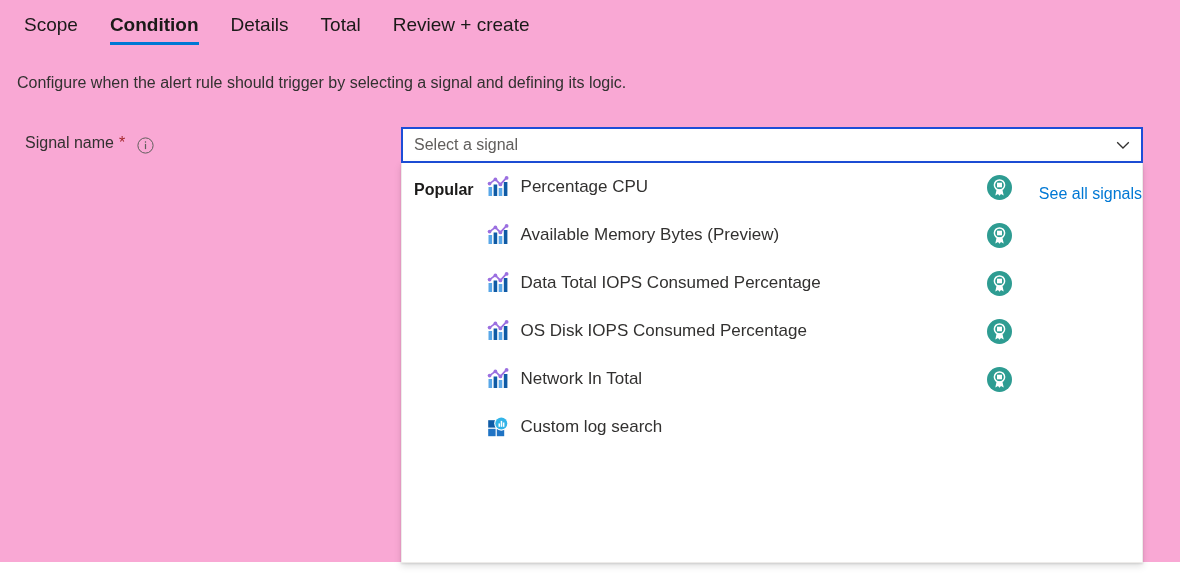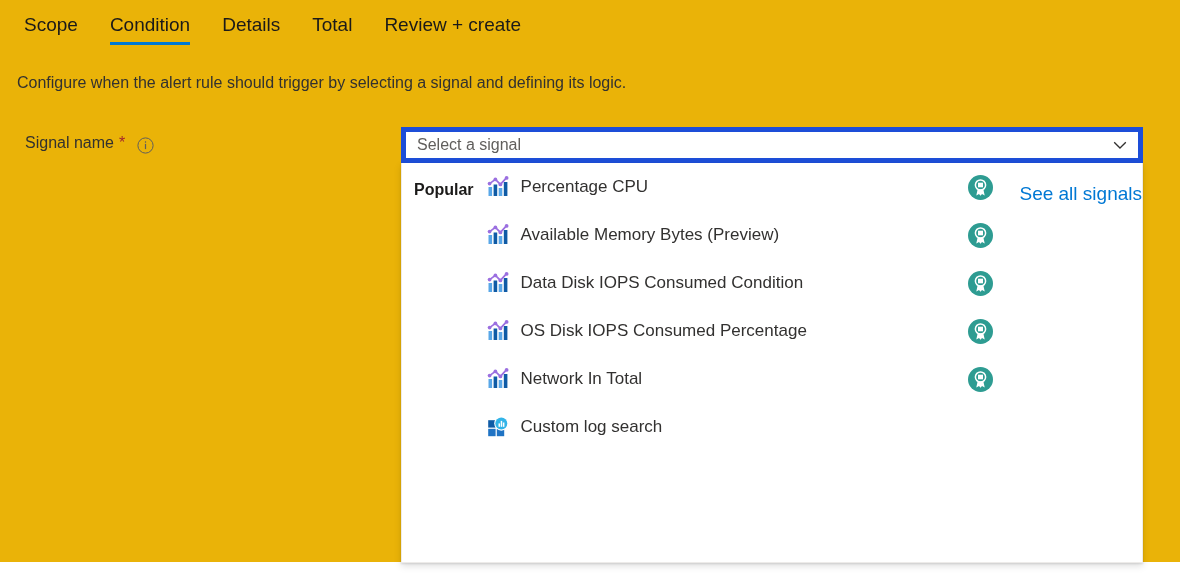--- a/index.html
+++ b/index.html
@@ -10,21 +10,21 @@
     height: 582px;
     background: #ffffff;
     font-family: "Liberation Sans", sans-serif;
     overflow: hidden;
   }
 
   .page {
     position: relative;
     width: 1180px;
     height: 562px;
-    background: #eab308;
+    background: #f9a8d4;
   }
 
   
   .tabs {
     position: absolute;
     left: 24px;
     top: 8px;
     display: flex;
     align-items: flex-end;
     gap: 0;
@@ -33,21 +33,21 @@
     position: relative;
     padding: 4px 16px 12px 16px;
     font-size: 19px;
     color: #1b1a19;
     cursor: pointer;
     white-space: nowrap;
     line-height: 26px;
   }
   .tab:first-child { padding-left: 0; }
   .tab.active {
-    font-weight: normal;
+    font-weight: bold;
     color: #1b1a19;
   }
   .tab.active::after {
     content: "";
     position: absolute;
     left: 16px;
     right: 16px;
     bottom: 5px;
     height: 3px;
     background: #0078d4;
@@ -90,21 +90,21 @@
     justify-content: center;
   }
 
   
   .combo {
     position: absolute;
     left: 401px;
     top: 127px;
     width: 742px;
     height: 36px;
-    border: 5px solid #1d4ed8;
+    border: 2px solid #1d4ed8;
     background: #ffffff;
     display: flex;
     align-items: center;
     cursor: text;
   }
   .combo-placeholder {
     flex: 1;
     padding-left: 11px;
     font-size: 16px;
     color: #605e5c;
@@ -186,21 +186,21 @@
     background: #edebe9;
     margin: 0;
   }
   .dropdown-footer {
     height: 62px;
     display: flex;
     align-items: center;
     padding-left: 12px;
   }
   .see-all-link {
-    font-size: 19px;
+    font-size: 16px;
     color: #0078d4;
     cursor: pointer;
     text-decoration: none;
     line-height: 22px;
   }
 </style>
 </head>
 <body>
 
 <div class="page">
@@ -309,21 +309,21 @@
             <rect x="6.6" y="8.5" width="3.6" height="11.5" fill="#0f5ba6"></rect>
             <rect x="11.7" y="12" width="3.6" height="8" fill="#59a7e8"></rect>
             <rect x="16.8" y="6" width="3.6" height="14" fill="#0f5ba6"></rect>
             <polyline points="2.6,7.6 8.4,3.4 13.4,8.4 19.6,1.6" fill="none" stroke="#9b6fe0" stroke-width="1.7"></polyline>
             <circle cx="2.6" cy="7.6" r="1.9" fill="#9b6fe0"></circle>
             <circle cx="8.4" cy="3.4" r="1.9" fill="#9b6fe0"></circle>
             <circle cx="13.4" cy="8.4" r="1.9" fill="#9b6fe0"></circle>
             <circle cx="19.6" cy="1.9" r="1.9" fill="#9b6fe0"></circle>
           </svg>
         </span>
-        <span class="option-label">Data Disk IOPS Consumed Condition</span>
+        <span class="option-label">Data Total IOPS Consumed Percentage</span>
         <span class="option-badge">
           <svg width="25" height="25" viewBox="0 0 25 25">
             <circle cx="12.5" cy="12.5" r="12.5" fill="#2e9c92"></circle>
             <circle cx="12.5" cy="10" r="5.1" fill="none" stroke="#ffffff" stroke-width="1.5"></circle>
             <rect x="10" y="7.7" width="5" height="4.6" fill="#ffffff"></rect>
             <path d="M9.6 14.4 L8.3 20.6 L11 18.9 L12.5 20.7 L14 18.9 L16.7 20.6 L15.4 14.4 Z" fill="#ffffff"></path>
           </svg>
         </span>
       </div>
 

